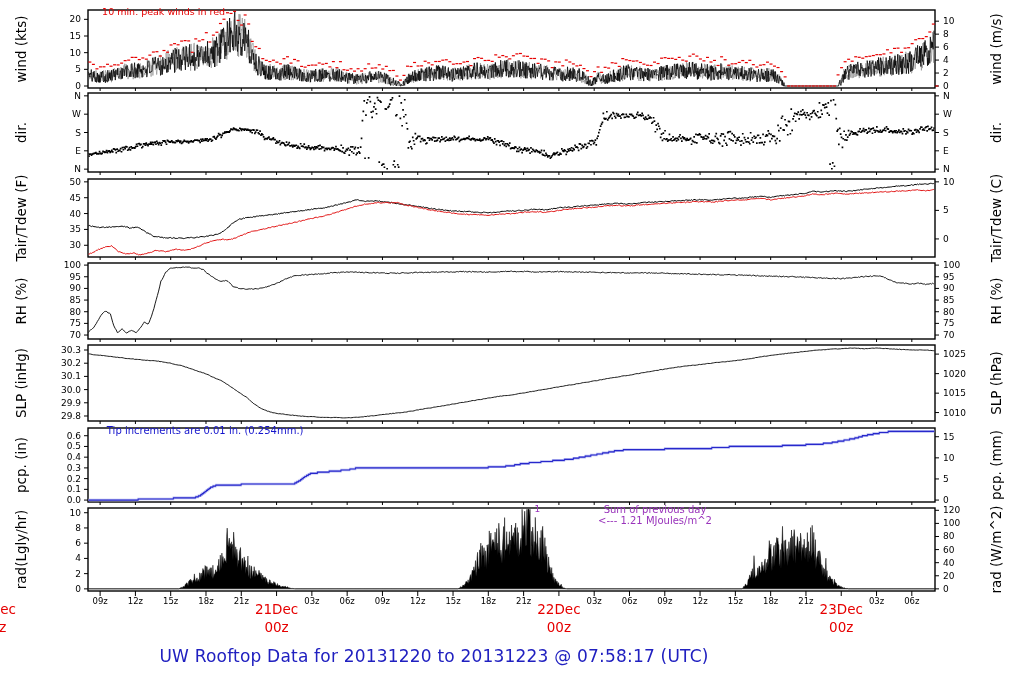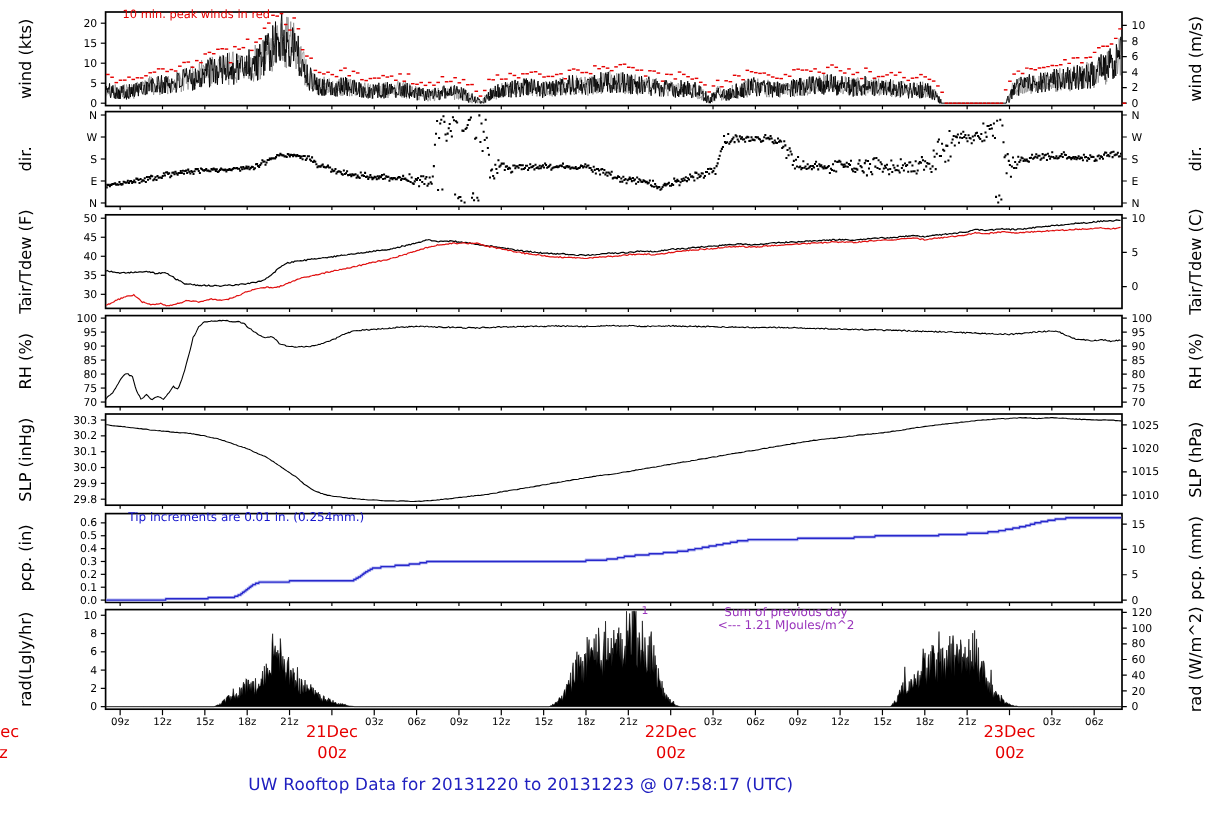--- a/index.html
+++ b/index.html
@@ -1,20 +1,20 @@
 <!DOCTYPE html>
 <html><head>
 <meta charset="utf-8">
 <style>
   html,body{margin:0;padding:0;background:#fff;}
   #frame{position:relative;width:1024px;height:700px;background:#ffffff;overflow:hidden;
          font-family:"DejaVu Sans","Liberation Sans",sans-serif;}
   #plot{position:absolute;left:0;top:0;}
   #title{position:absolute;left:0;top:646px;width:868px;text-align:center;
-         font-size:14px;letter-spacing:0.2px;}
+         font-size:17px;letter-spacing:0.2px;}
 </style>
 </head>
 <body>
 
 <div id="frame">
   <svg id="plot" width="1024" height="700">
       <defs>
         <clipPath id="clip-wind">
           <rect x="88.5" y="10.5" width="846" height="77"></rect>
         </clipPath>

